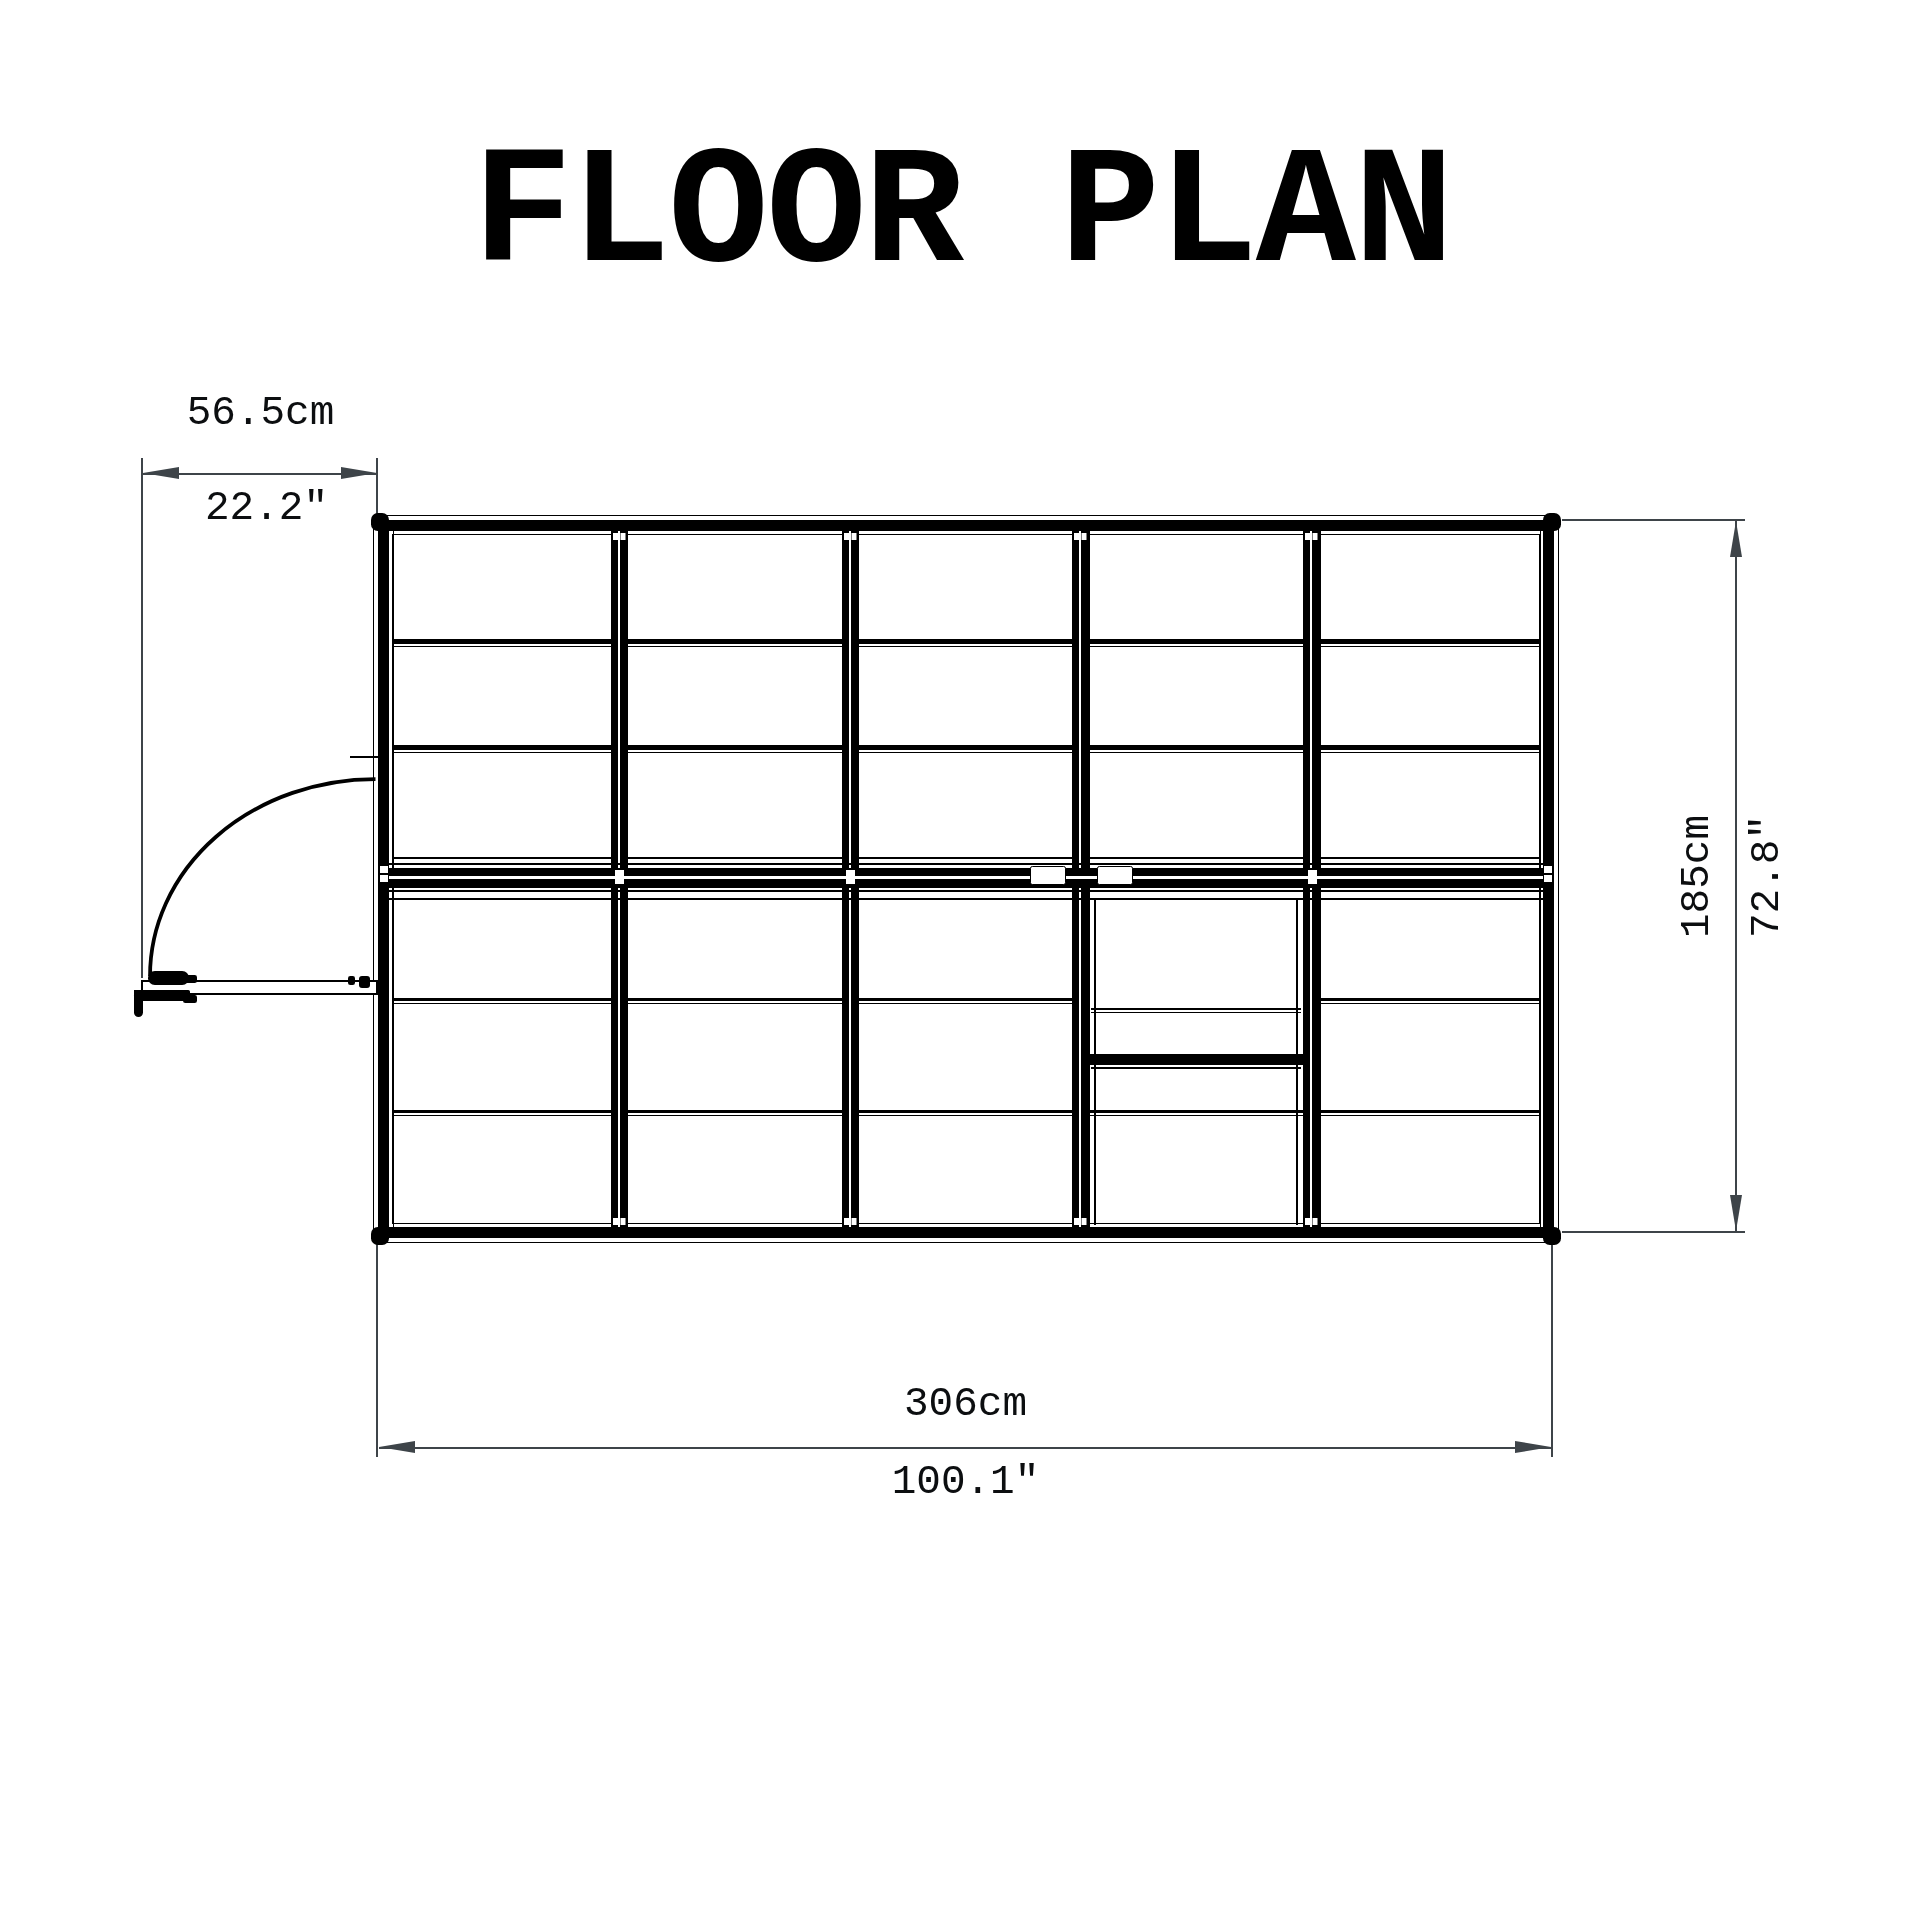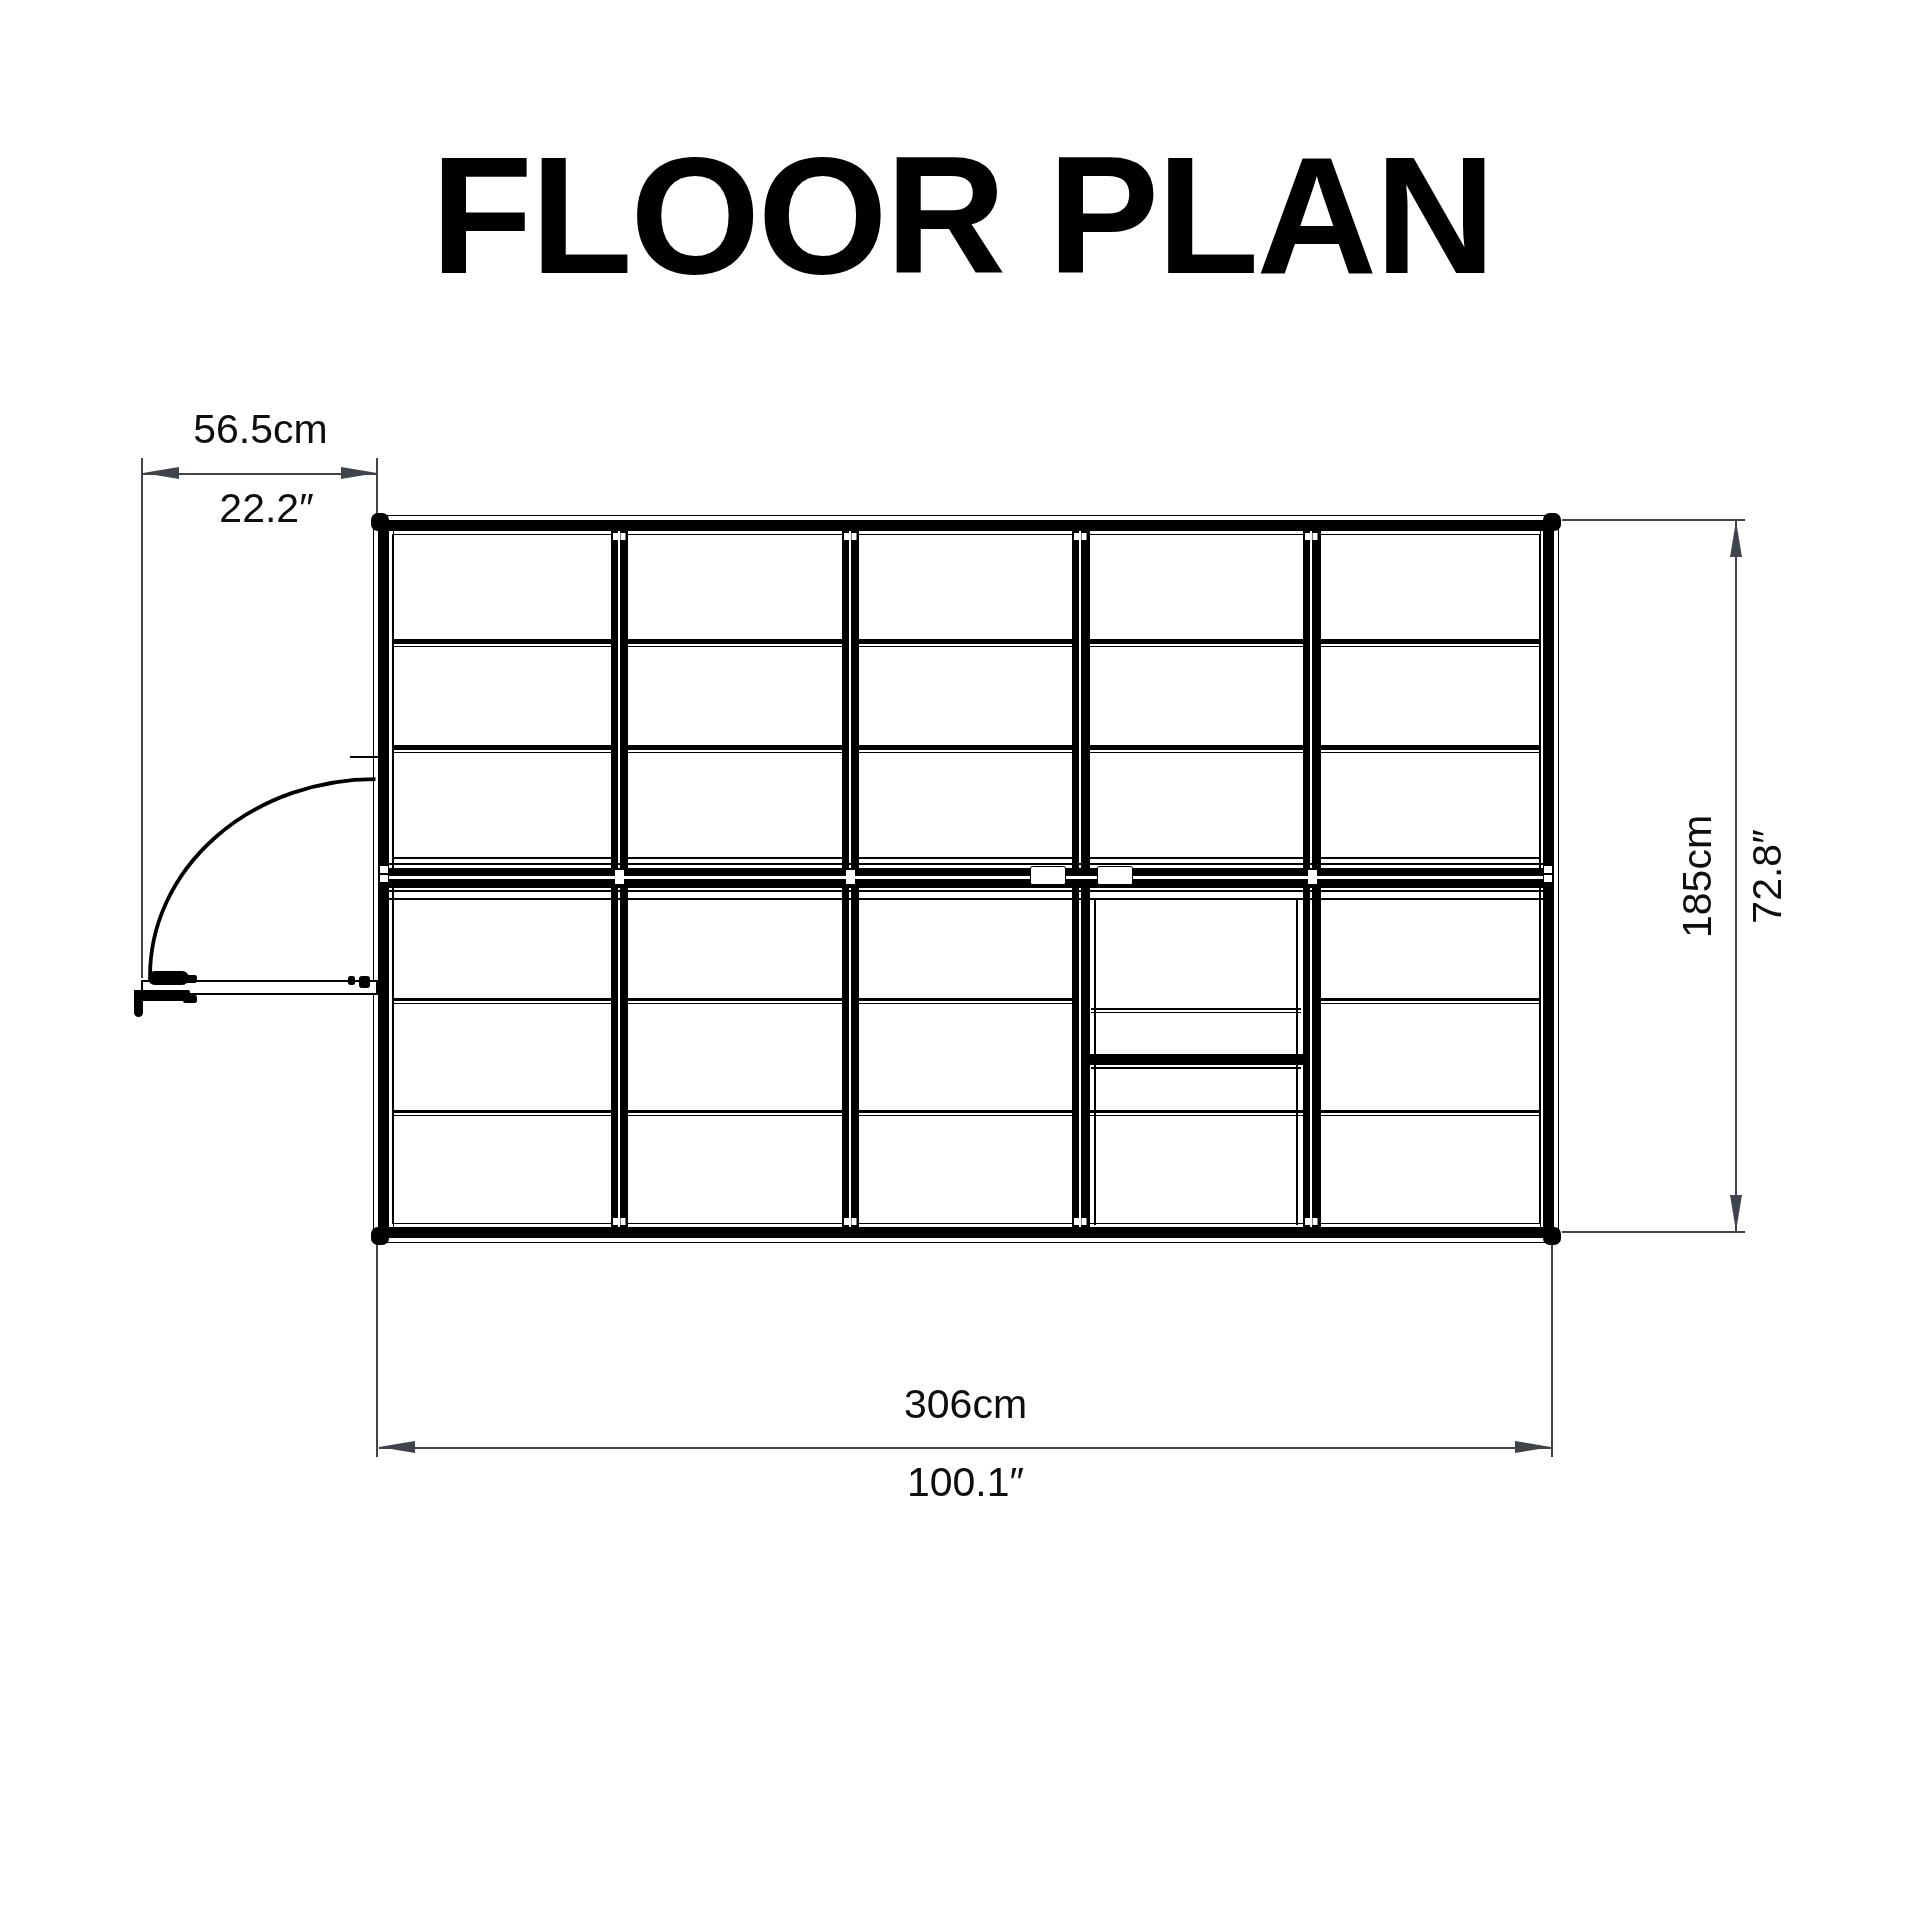--- a/index.html
+++ b/index.html
@@ -1,17 +1,17 @@
 <!DOCTYPE html>
 <html style="font-size:12px"><head>
 <meta charset="utf-8">
 <style>
   html,body{margin:0;padding:0;background:#fff;}
   #canvas{position:relative;width:1924px;height:1924px;background:#fff;overflow:hidden;
-          font-family:Liberation Sans, sans-serif;}
+          font-family:Liberation Mono, monospace;}
   .abs{position:absolute;}
   
   #title{left:0;right:0;top:132px;text-align:center;font-size:167px;font-weight:600;
          letter-spacing:-2.3px;color:#000;line-height:1;}
   
   #plan{left:378px;top:520px;width:1176px;height:718px;}
   .frame-outer{inset:-5.3px;border:1.5px solid #000;border-radius:10.5px;}
   .frame-band{inset:0;border:11.3px solid #000;border-radius:4.5px;z-index:6;}
   .frame-inner{inset:14.3px;border:1.5px solid #000;z-index:1;}
   .corner-knob{width:18px;height:18px;background:#000;border-radius:6.8px;z-index:8;}
@@ -129,21 +129,21 @@
   <div class="abs door-black" style="left:183px;top:995px;width:13.5px;height:7.5px;border-radius:2.3px"></div>
   <div class="abs door-black" style="left:348px;top:976px;width:6.8px;height:9px;border-radius:2.3px"></div>
   <div class="abs door-black" style="left:359px;top:976px;width:10.5px;height:12px;border-radius:3px"></div>
   <div class="abs door-black" style="left:350px;top:756px;width:28px;height:2.3px"></div>
 
   <div class="abs dim" style="left:141px;top:458px;width:1.5px;height:520px"></div>
   <div class="abs dim" style="left:376px;top:458px;width:1.5px;height:60px"></div>
   <div class="abs dim" style="left:143px;top:473px;width:234px;height:1.5px"></div>
   <div class="abs arr arr-left" style="left:143px;top:467px"></div>
   <div class="abs arr arr-right" style="left:341px;top:467px"></div>
-  <div class="abs dim-label" style="left:110px;top:406px;width:301px">56.5cm</div>
+  <div class="abs dim-label" style="left:110px;top:390px;width:301px">56.5cm</div>
   <div class="abs dim-label" style="left:116px;top:485px;width:301px">22.2″</div>
 
   <div class="abs dim" style="left:1562px;top:519px;width:183px;height:1.5px"></div>
   <div class="abs dim" style="left:1562px;top:1231px;width:183px;height:1.5px"></div>
   <div class="abs dim" style="left:1735px;top:521px;width:1.5px;height:710px"></div>
   <div class="abs arr arr-up" style="left:1730px;top:521px"></div>
   <div class="abs arr arr-down" style="left:1730px;top:1195px"></div>
   <div class="abs dim-label rot" style="left:1562px;top:854px;width:271px">185cm</div>
   <div class="abs dim-label rot" style="left:1632px;top:854px;width:271px">72.8″</div>
 

